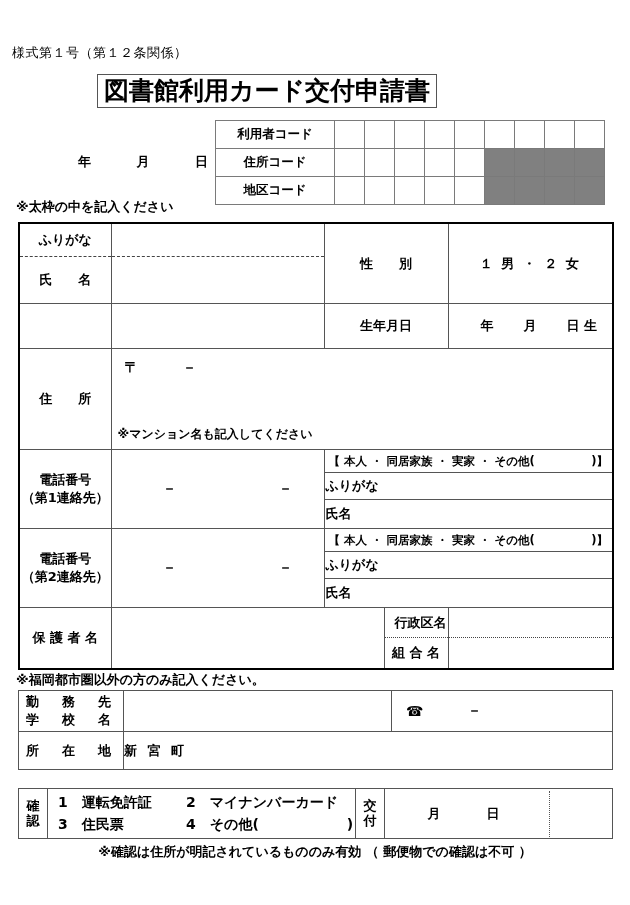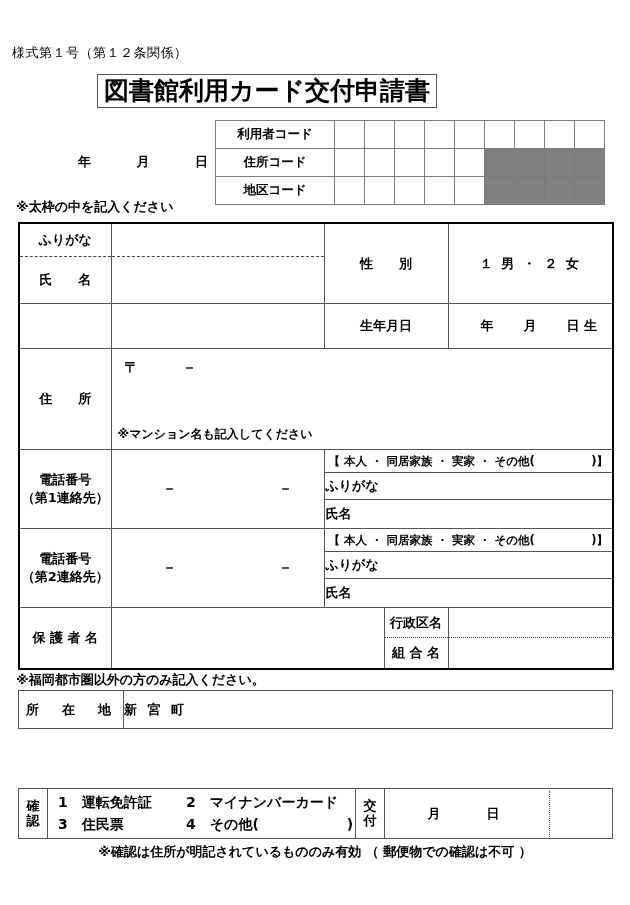--- a/index.html
+++ b/index.html
@@ -168,21 +168,21 @@
     font-size: 14px;
     margin-left: 12px;
   }
   .bd-row {
     display: flex;
     justify-content: flex-end;
     gap: 30px;
     padding-right: 14px;
     font-size: 13px;
   }
-  .dotted-b { border-bottom: 1px dotted #444 !important; }
+  .dotted-b { border-bottom: 1px dotted #444 !important; text-align: right; }
   .dotted-t { border-top: 1px dotted #444 !important; }
 
   
   .note2 {
     position: absolute;
     left: 16px;
     top: 671px;
     font-family: "DejaVu Sans", "Liberation Sans", sans-serif;
     font-weight: bold;
     font-size: 13px;
@@ -467,20 +467,33 @@
 
   <div class="note2">※福岡都市圏以外の方のみ記入ください。</div>
 
   <table class="work-table">
     <colgroup>
       <col style="width:105px">
       <col style="width:268px">
       <col style="width:221px">
     </colgroup>
     <tbody>
+        <tr>
+      <td class="wk-lbl" style="height:40px">
+        <div>勤　務　先</div>
+        <div>学　校　名</div>
+      </td>
+      <td></td>
+      <td>
+        <div class="tel-cell">
+          <span>☎</span>
+          <span>－</span>
+        </div>
+      </td>
+    </tr>
     <tr>
       <td class="wk-lbl" style="height:37px">所　在　地</td>
       <td colspan="2" class="pad-l" style="letter-spacing:3px">新 宮 町</td>
     </tr>
   </tbody>
     </table>
 
   <table class="confirm-table">
     <colgroup>
       <col style="width:29px">

